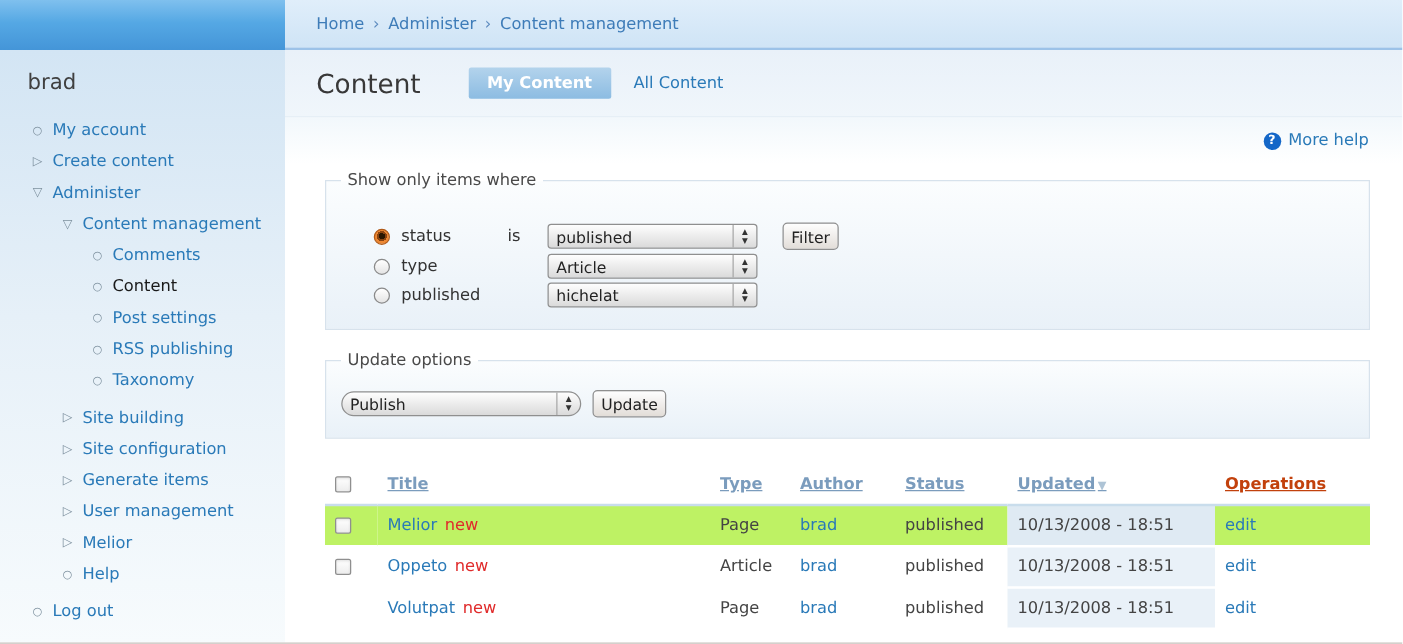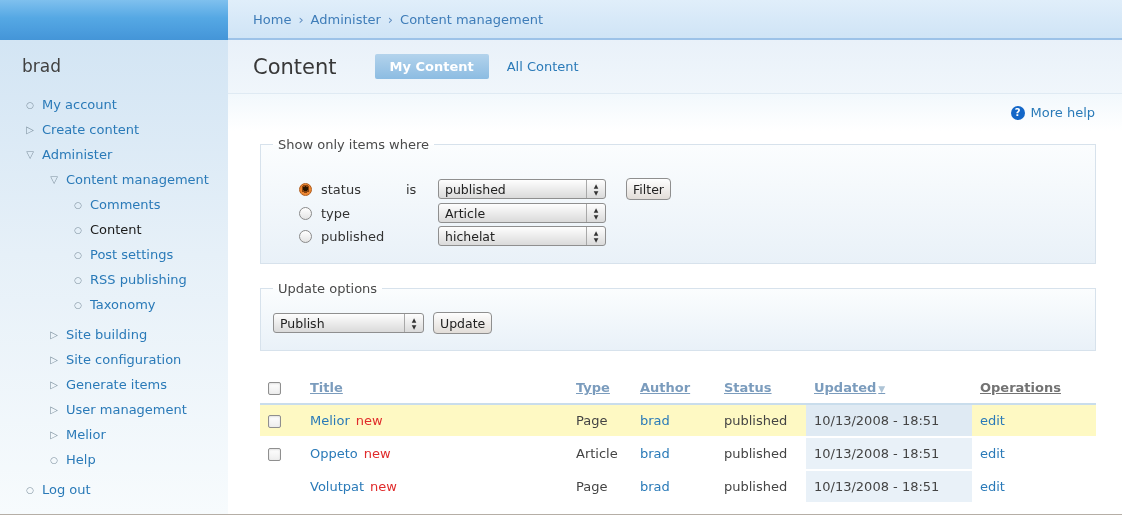--- a/index.html
+++ b/index.html
@@ -66,30 +66,30 @@
     font-size:12.5px; color:#222; }
   .select-value { flex:1; padding-left:6px; white-space:nowrap; overflow:hidden; }
   .select-spin { width:19px; height:100%; border-left:1px solid #a8a8a8; display:flex;
     flex-direction:column; align-items:center; justify-content:center; font-size:6px; color:#333; line-height:1.2; }
   .btn { border:1px solid #8f8f8f; border-radius:4px; background:linear-gradient(180deg,#fefefe,#e2ddd8);
     padding:2px 6px; font-size:12.5px; color:#222; height:22px;
     font-family:"DejaVu Sans","Liberation Sans",sans-serif; }
   .filter-btn { margin-left:20px; }
   .update-fieldset { margin-top:17px; padding-top:16px; padding-bottom:16px; }
   .update-row { display:flex; align-items:center; }
-  .update-row .select { width:151px; }
+  .update-row .select { width:192px;border-radius:10px; }
   .update-row .btn { margin-left:9px; }
 
   
   .content-table { margin:21px 26px 0 32px; border-collapse:collapse; width:836px; font-size:13px; }
   .content-table th { border-bottom:2px solid #c9ddec; color:#7b9cbd; font-weight:bold;
     text-align:left; padding:8px; white-space:nowrap;text-decoration:underline; }
-  .content-table th.ops-col { color:#737373; }
+  .content-table th.ops-col { color:#c2410c; }
   .content-table td { padding:8px; border-bottom:2px solid #fff; color:#444; white-space:nowrap; }
-  tr.odd td { background:#fef9c3; }
+  tr.odd td { background:#bef264; }
   tr.odd td.updated { background:#dfeaf3; }
   tr.even td { background:#fff; }
   tr.even td.updated { background:#e9f1f8; }
   .content-table a { color:#2a7ab8; text-decoration:none; }
   .new-mark { color:#e02b2b; margin-left:6px; }
   .sort-arrow { color:#aec4d6; font-size:9px; margin-left:2px; }
   .checkbox { display:inline-block; width:13px; height:13px; border:1px solid #8f8f8f;
     border-radius:2px; background:linear-gradient(180deg,#fff,#ededed);
     box-shadow:inset 0 1px 2px rgba(0,0,0,.12); vertical-align:middle; }
 </style>

